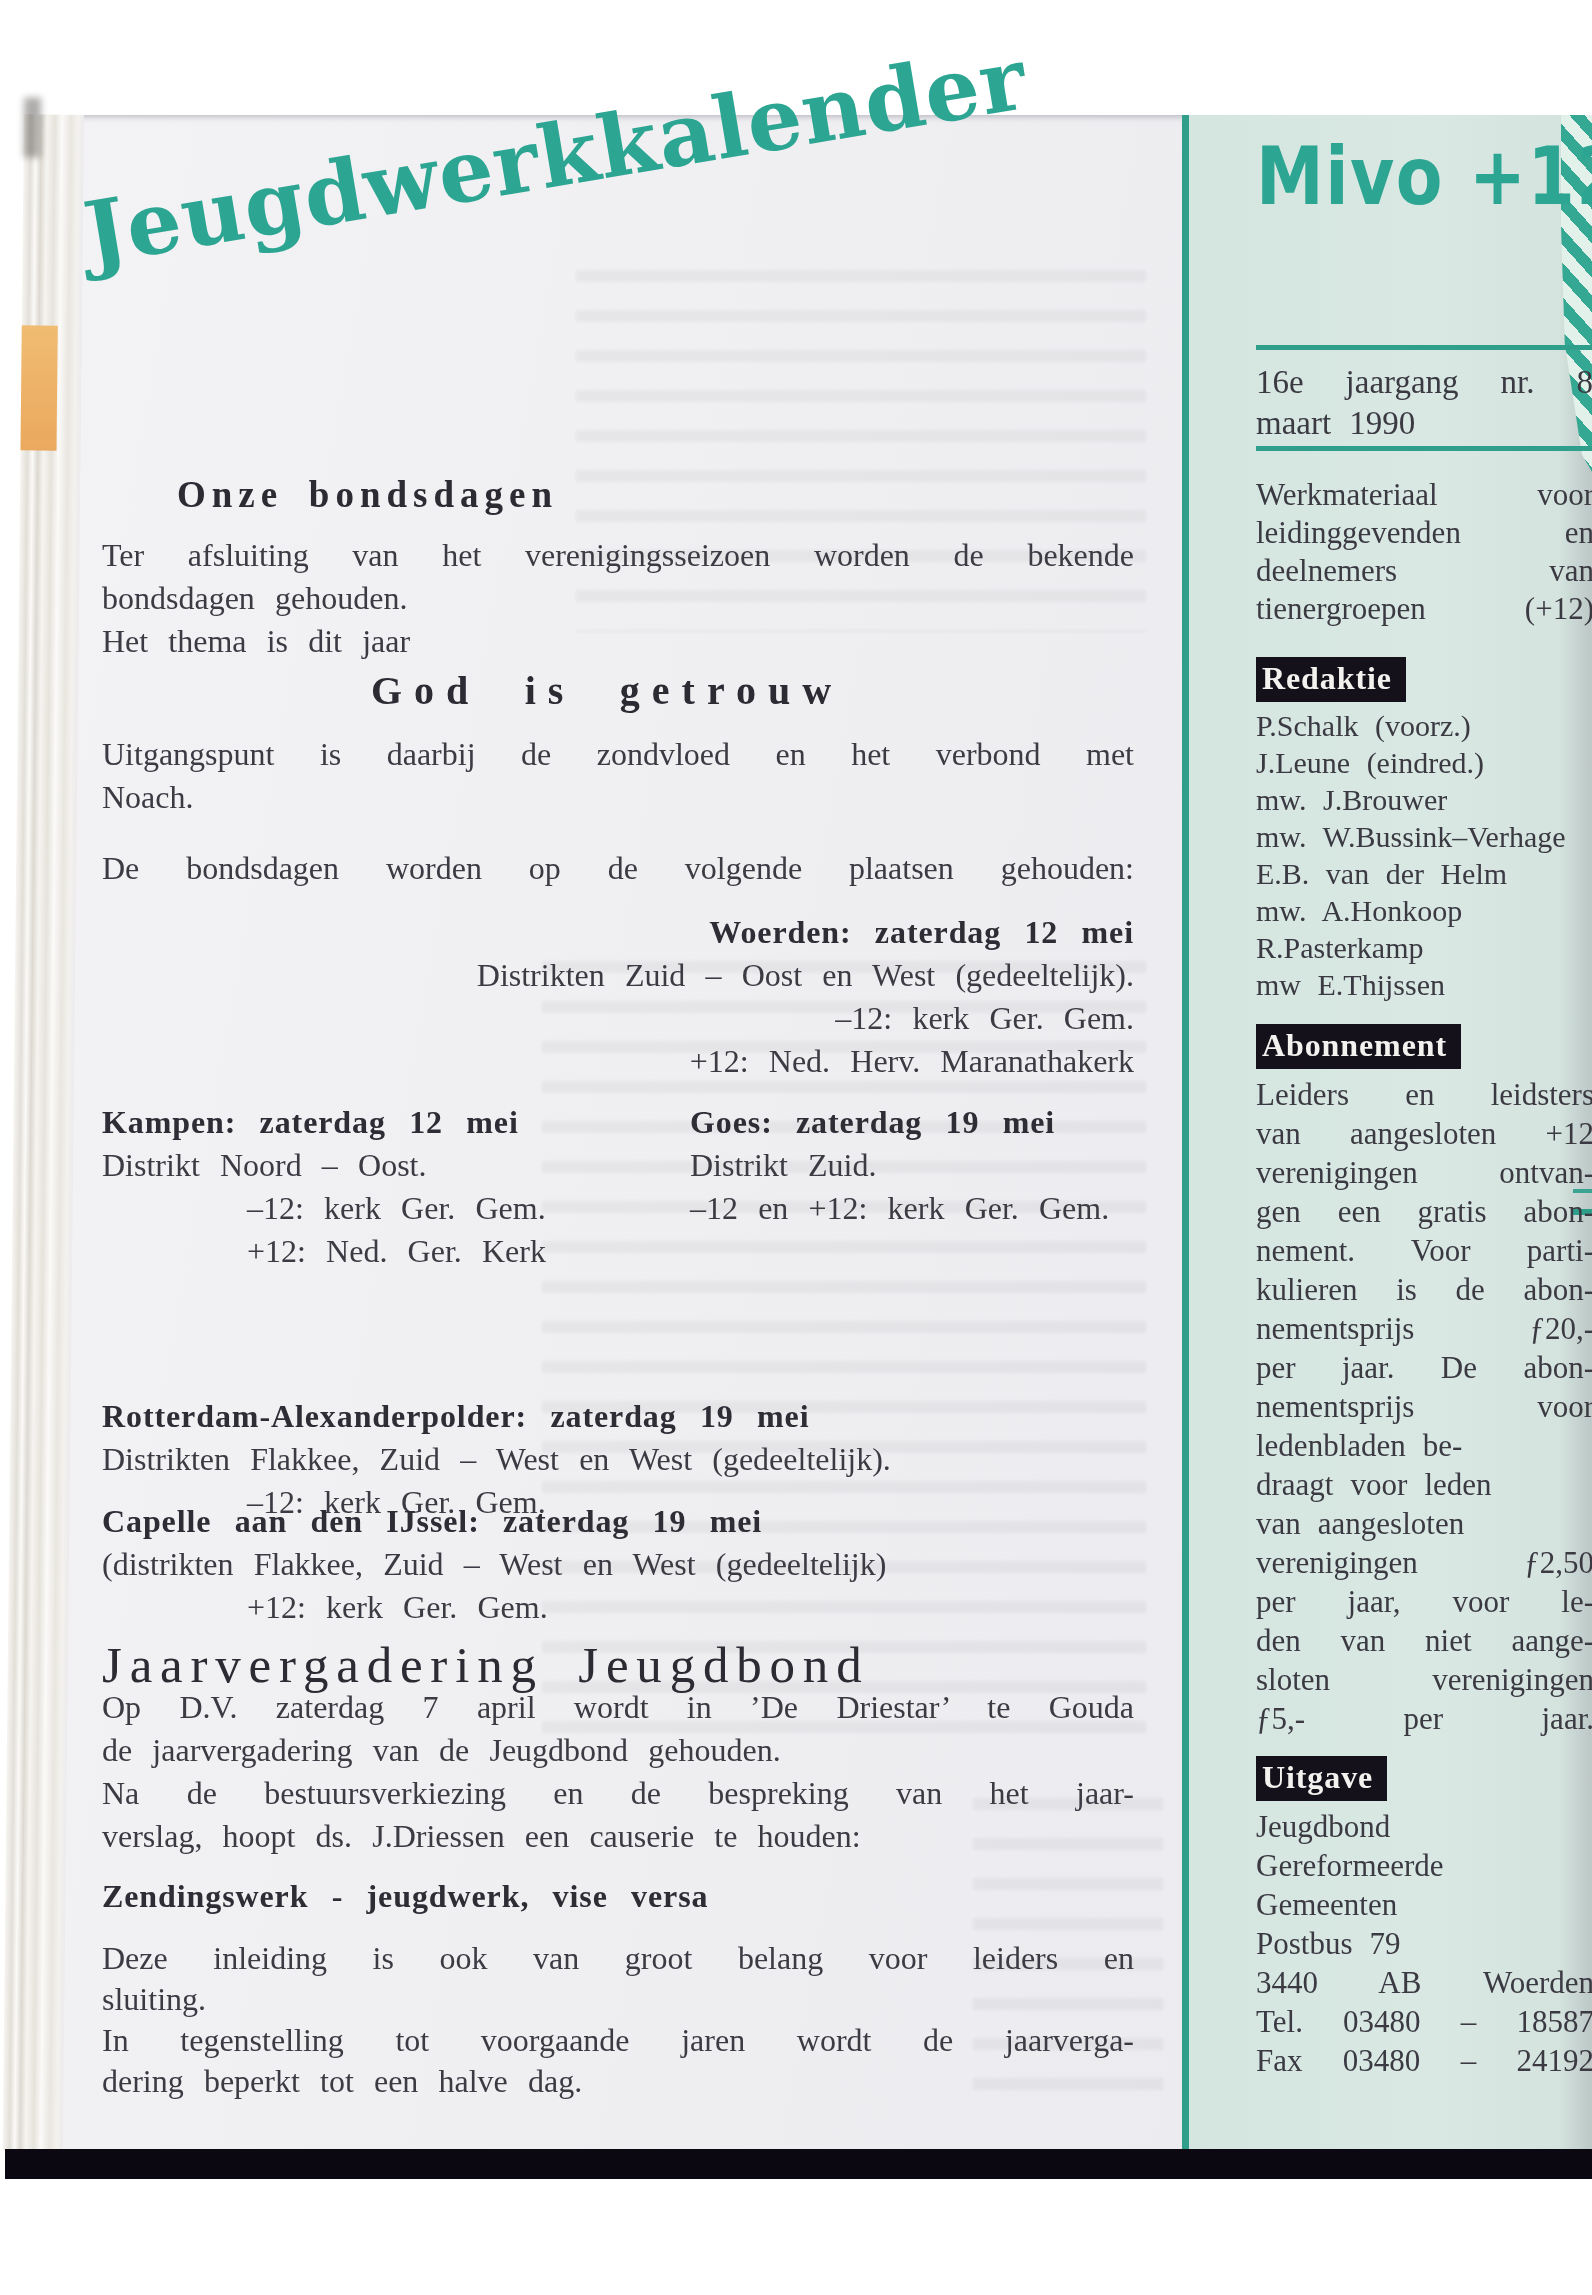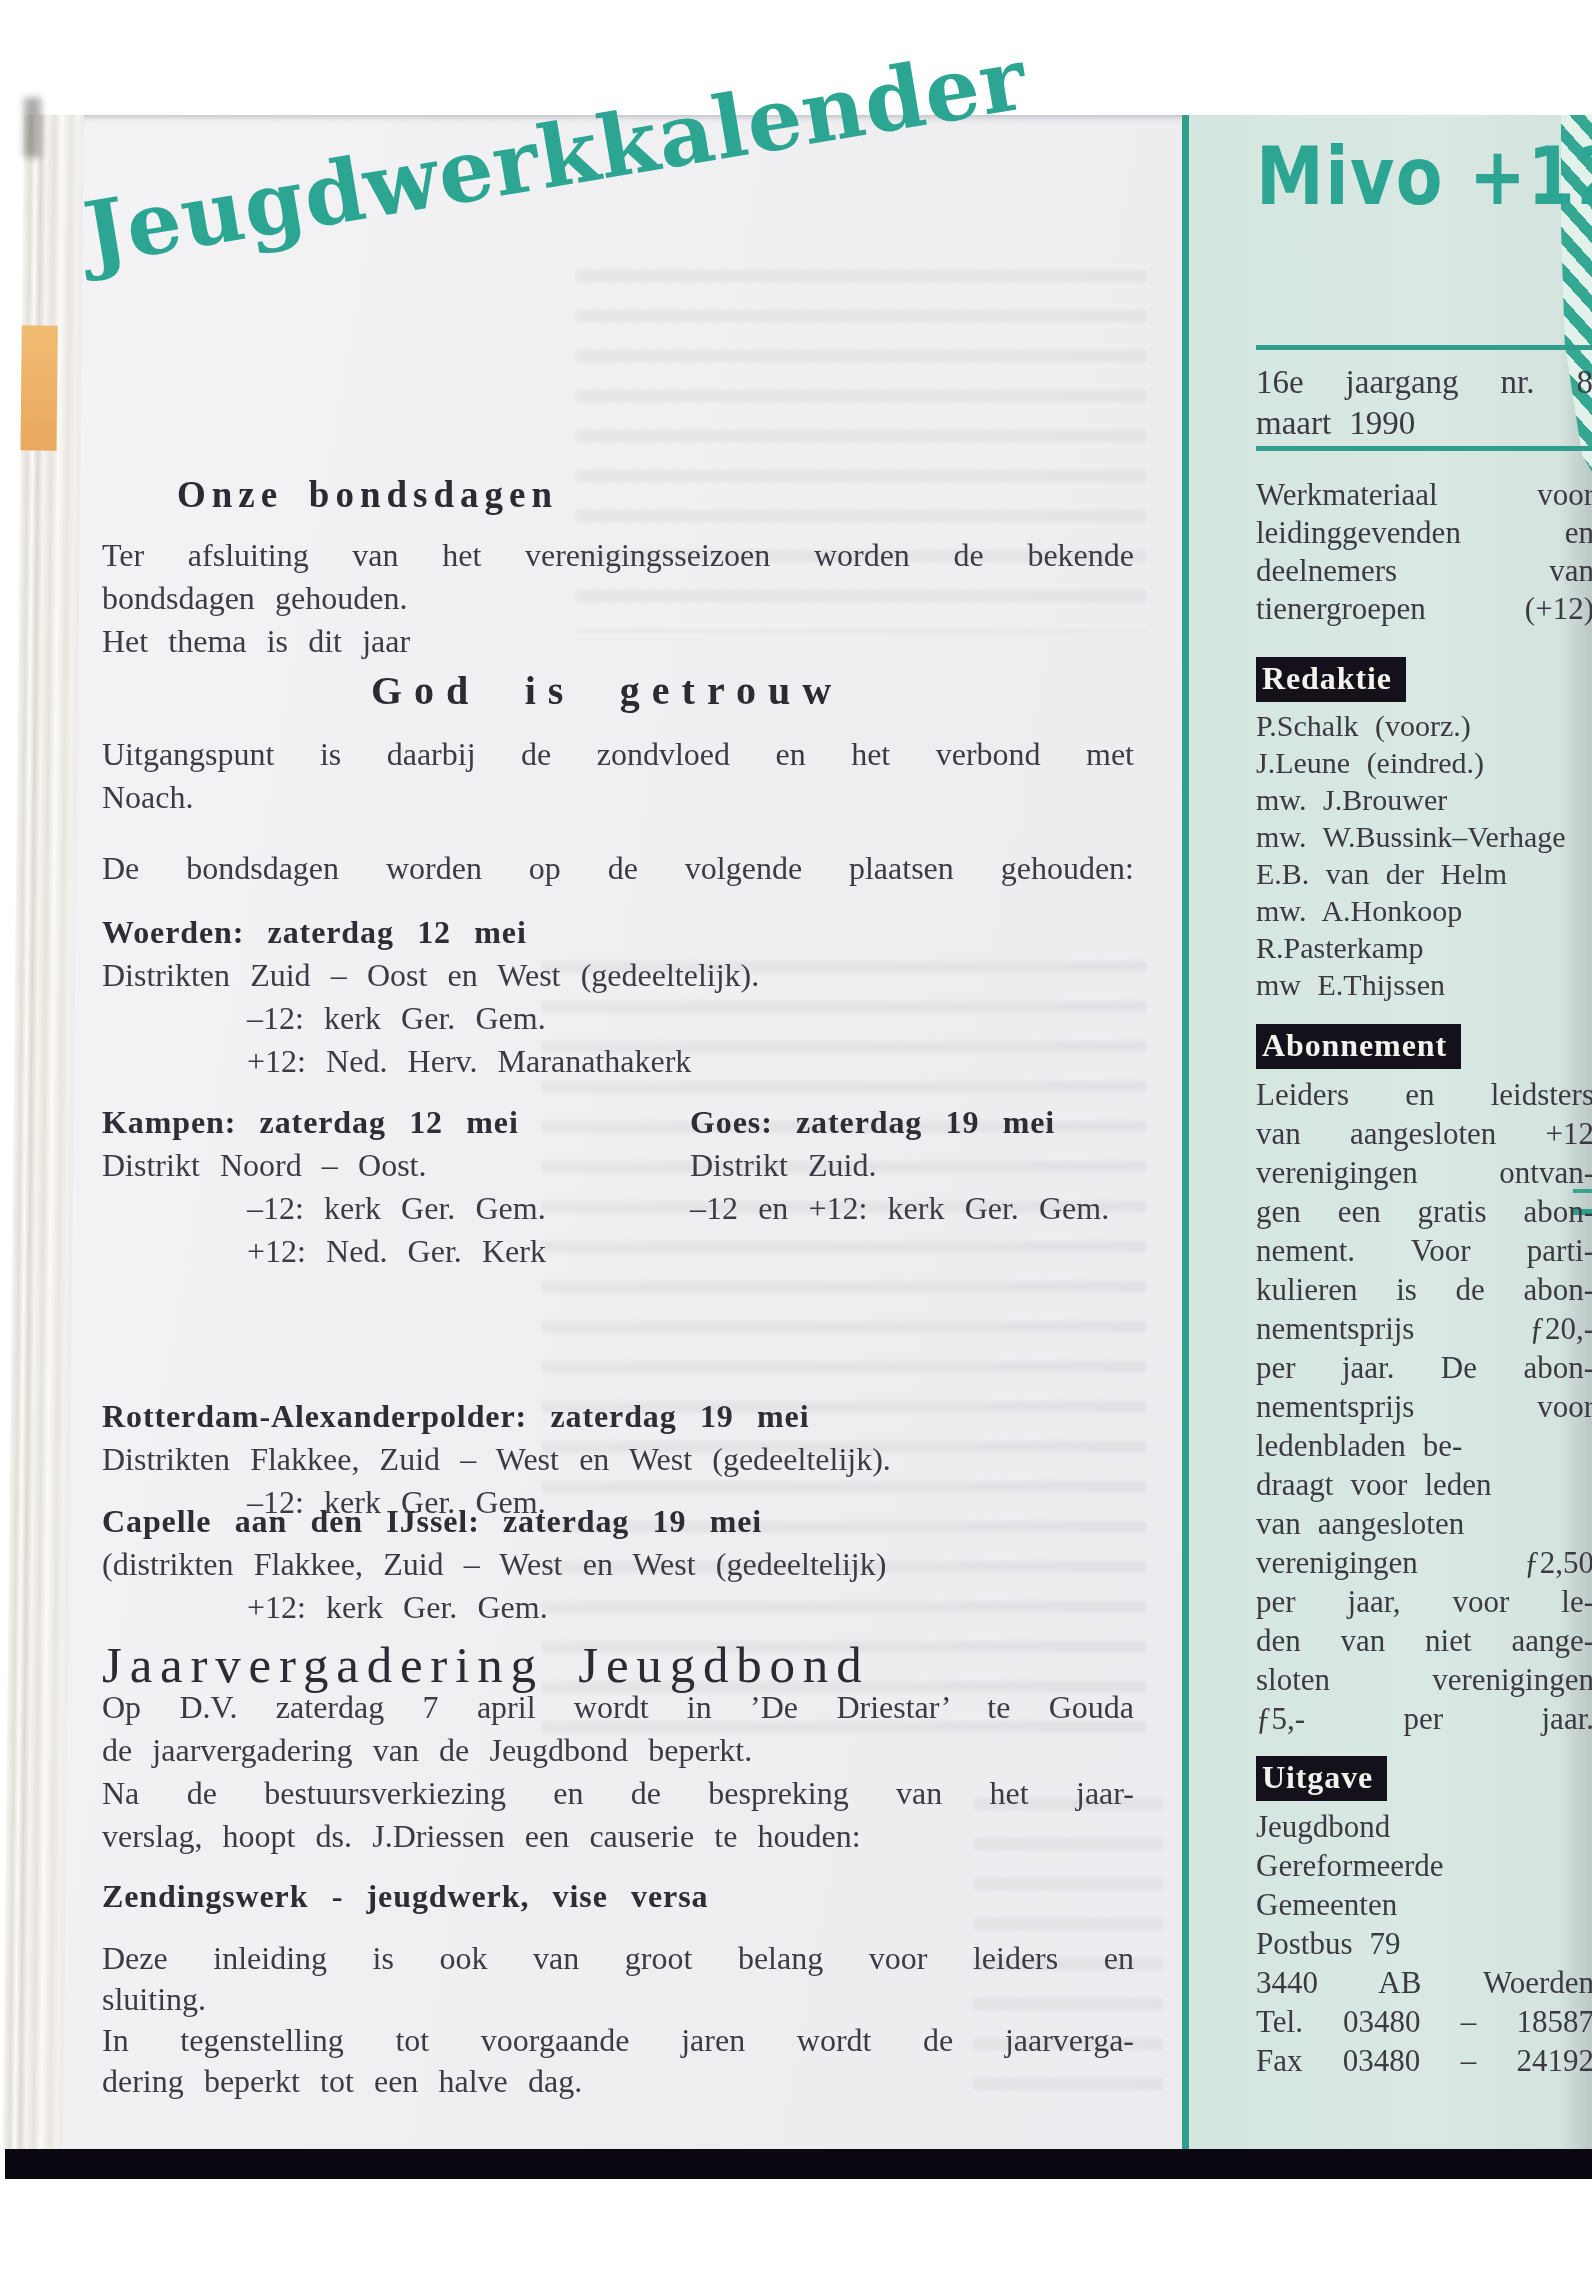--- a/index.html
+++ b/index.html
@@ -108,21 +108,21 @@
 
       <section class="abs mtext" style="left:78px;top:618px;width:1032px;">
         <div class="bl j">Uitgangspunt is daarbij de zondvloed en het verbond met</div>
         <div class="bl">Noach.</div>
       </section>
 
       <section class="abs mtext" style="left:78px;top:732px;width:1032px;">
         <div class="bl j">De bondsdagen worden op de volgende plaatsen gehouden:</div>
       </section>
 
-      <section class="abs mtext" style="left:78px;top:796px;width:1032px;">
+      <section class="abs mtext" style="left:78px;top:796px;width:1032px;text-align:right;">
         <div class="bl b">Woerden: zaterdag 12 mei</div>
         <div class="bl">Distrikten Zuid – Oost en West (gedeeltelijk).</div>
         <div class="bl ind">–12: kerk Ger. Gem.</div>
         <div class="bl ind">+12: Ned. Herv. Maranathakerk</div>
       </section>
 
       <section class="abs mtext" style="left:78px;top:986px;width:518px;">
         <div class="bl b">Kampen: zaterdag 12 mei</div>
         <div class="bl">Distrikt Noord – Oost.</div>
         <div class="bl ind">–12: kerk Ger. Gem.</div>
@@ -143,21 +143,21 @@
       <section class="abs mtext" style="left:78px;top:1371px;width:1032px;margin-top:14px;">
         <div class="bl b">Capelle aan den IJssel: zaterdag 19 mei</div>
         <div class="bl">(distrikten Flakkee, Zuid – West en West (gedeeltelijk)</div>
         <div class="bl ind">+12: kerk Ger. Gem.</div>
       </section>
 
       <div class="abs h-jaar" style="left:78px;top:1521px;">Jaarvergadering Jeugdbond</div>
 
       <section class="abs mtext" style="left:78px;top:1571px;width:1032px;">
         <div class="bl j">Op D.V. zaterdag 7 april wordt in ’De Driestar’ te Gouda</div>
-        <div class="bl">de jaarvergadering van de Jeugdbond beperkt.</div>
+        <div class="bl">de jaarvergadering van de Jeugdbond gehouden.</div>
         <div class="bl j">Na de bestuursverkiezing en de bespreking van het jaar-</div>
         <div class="bl">verslag, hoopt ds. J.Driessen een causerie te houden:</div>
       </section>
 
       <div class="abs mtext b" style="left:78px;top:1760px;white-space:nowrap;">Zendingswerk - jeugdwerk, vise versa</div>
 
       <section class="abs mtext" style="left:78px;top:1823px;width:1032px;line-height:41px;">
         <div class="bl j">Deze inleiding is ook van groot belang voor leiders en</div>
         <div class="bl">sluiting.</div>
         <div class="bl j">In tegenstelling tot voorgaande jaren wordt de jaarverga-</div>

